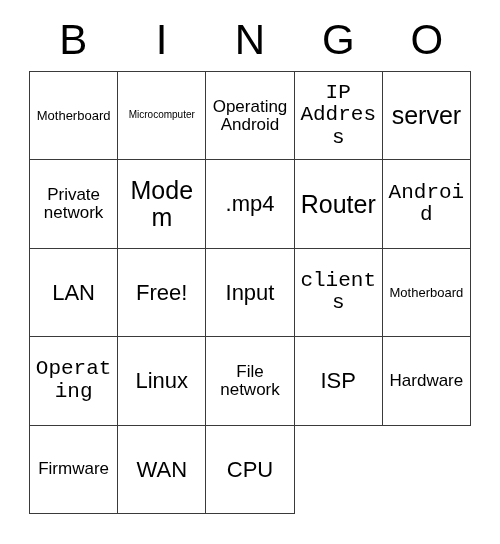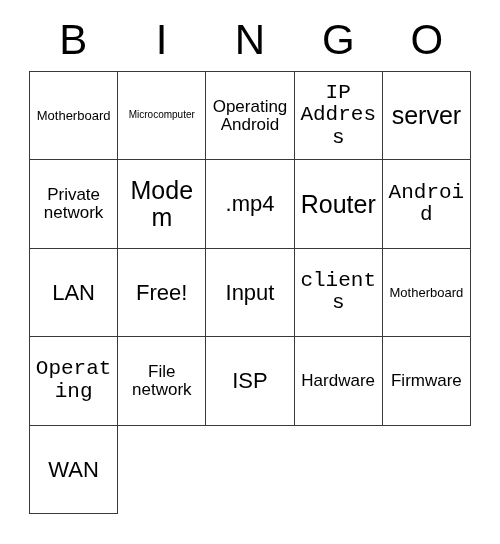--- a/index.html
+++ b/index.html
@@ -146,29 +146,35 @@
       <div class="bingo-cell">
         <span class="cell-text sz-l">clients</span>
       </div>
       <div class="bingo-cell">
         <span class="cell-text sz-s">Motherboard</span>
       </div>
       <div class="bingo-cell">
         <span class="cell-text sz-l">Operating</span>
       </div>
       <div class="bingo-cell">
+        <span class="cell-text sz-xxl">Linux</span>
+      </div>
+      <div class="bingo-cell">
         <span class="cell-text sz-m">File network</span>
       </div>
       <div class="bingo-cell">
         <span class="cell-text sz-xxl">ISP</span>
       </div>
       <div class="bingo-cell">
         <span class="cell-text sz-m">Hardware</span>
       </div>
       <div class="bingo-cell">
         <span class="cell-text sz-m">Firmware</span>
       </div>
       <div class="bingo-cell">
         <span class="cell-text sz-xxl">WAN</span>
       </div>
+      <div class="bingo-cell">
+        <span class="cell-text sz-xxl">CPU</span>
+      </div>
     </div>
 
 </div>
 
 </body></html>

